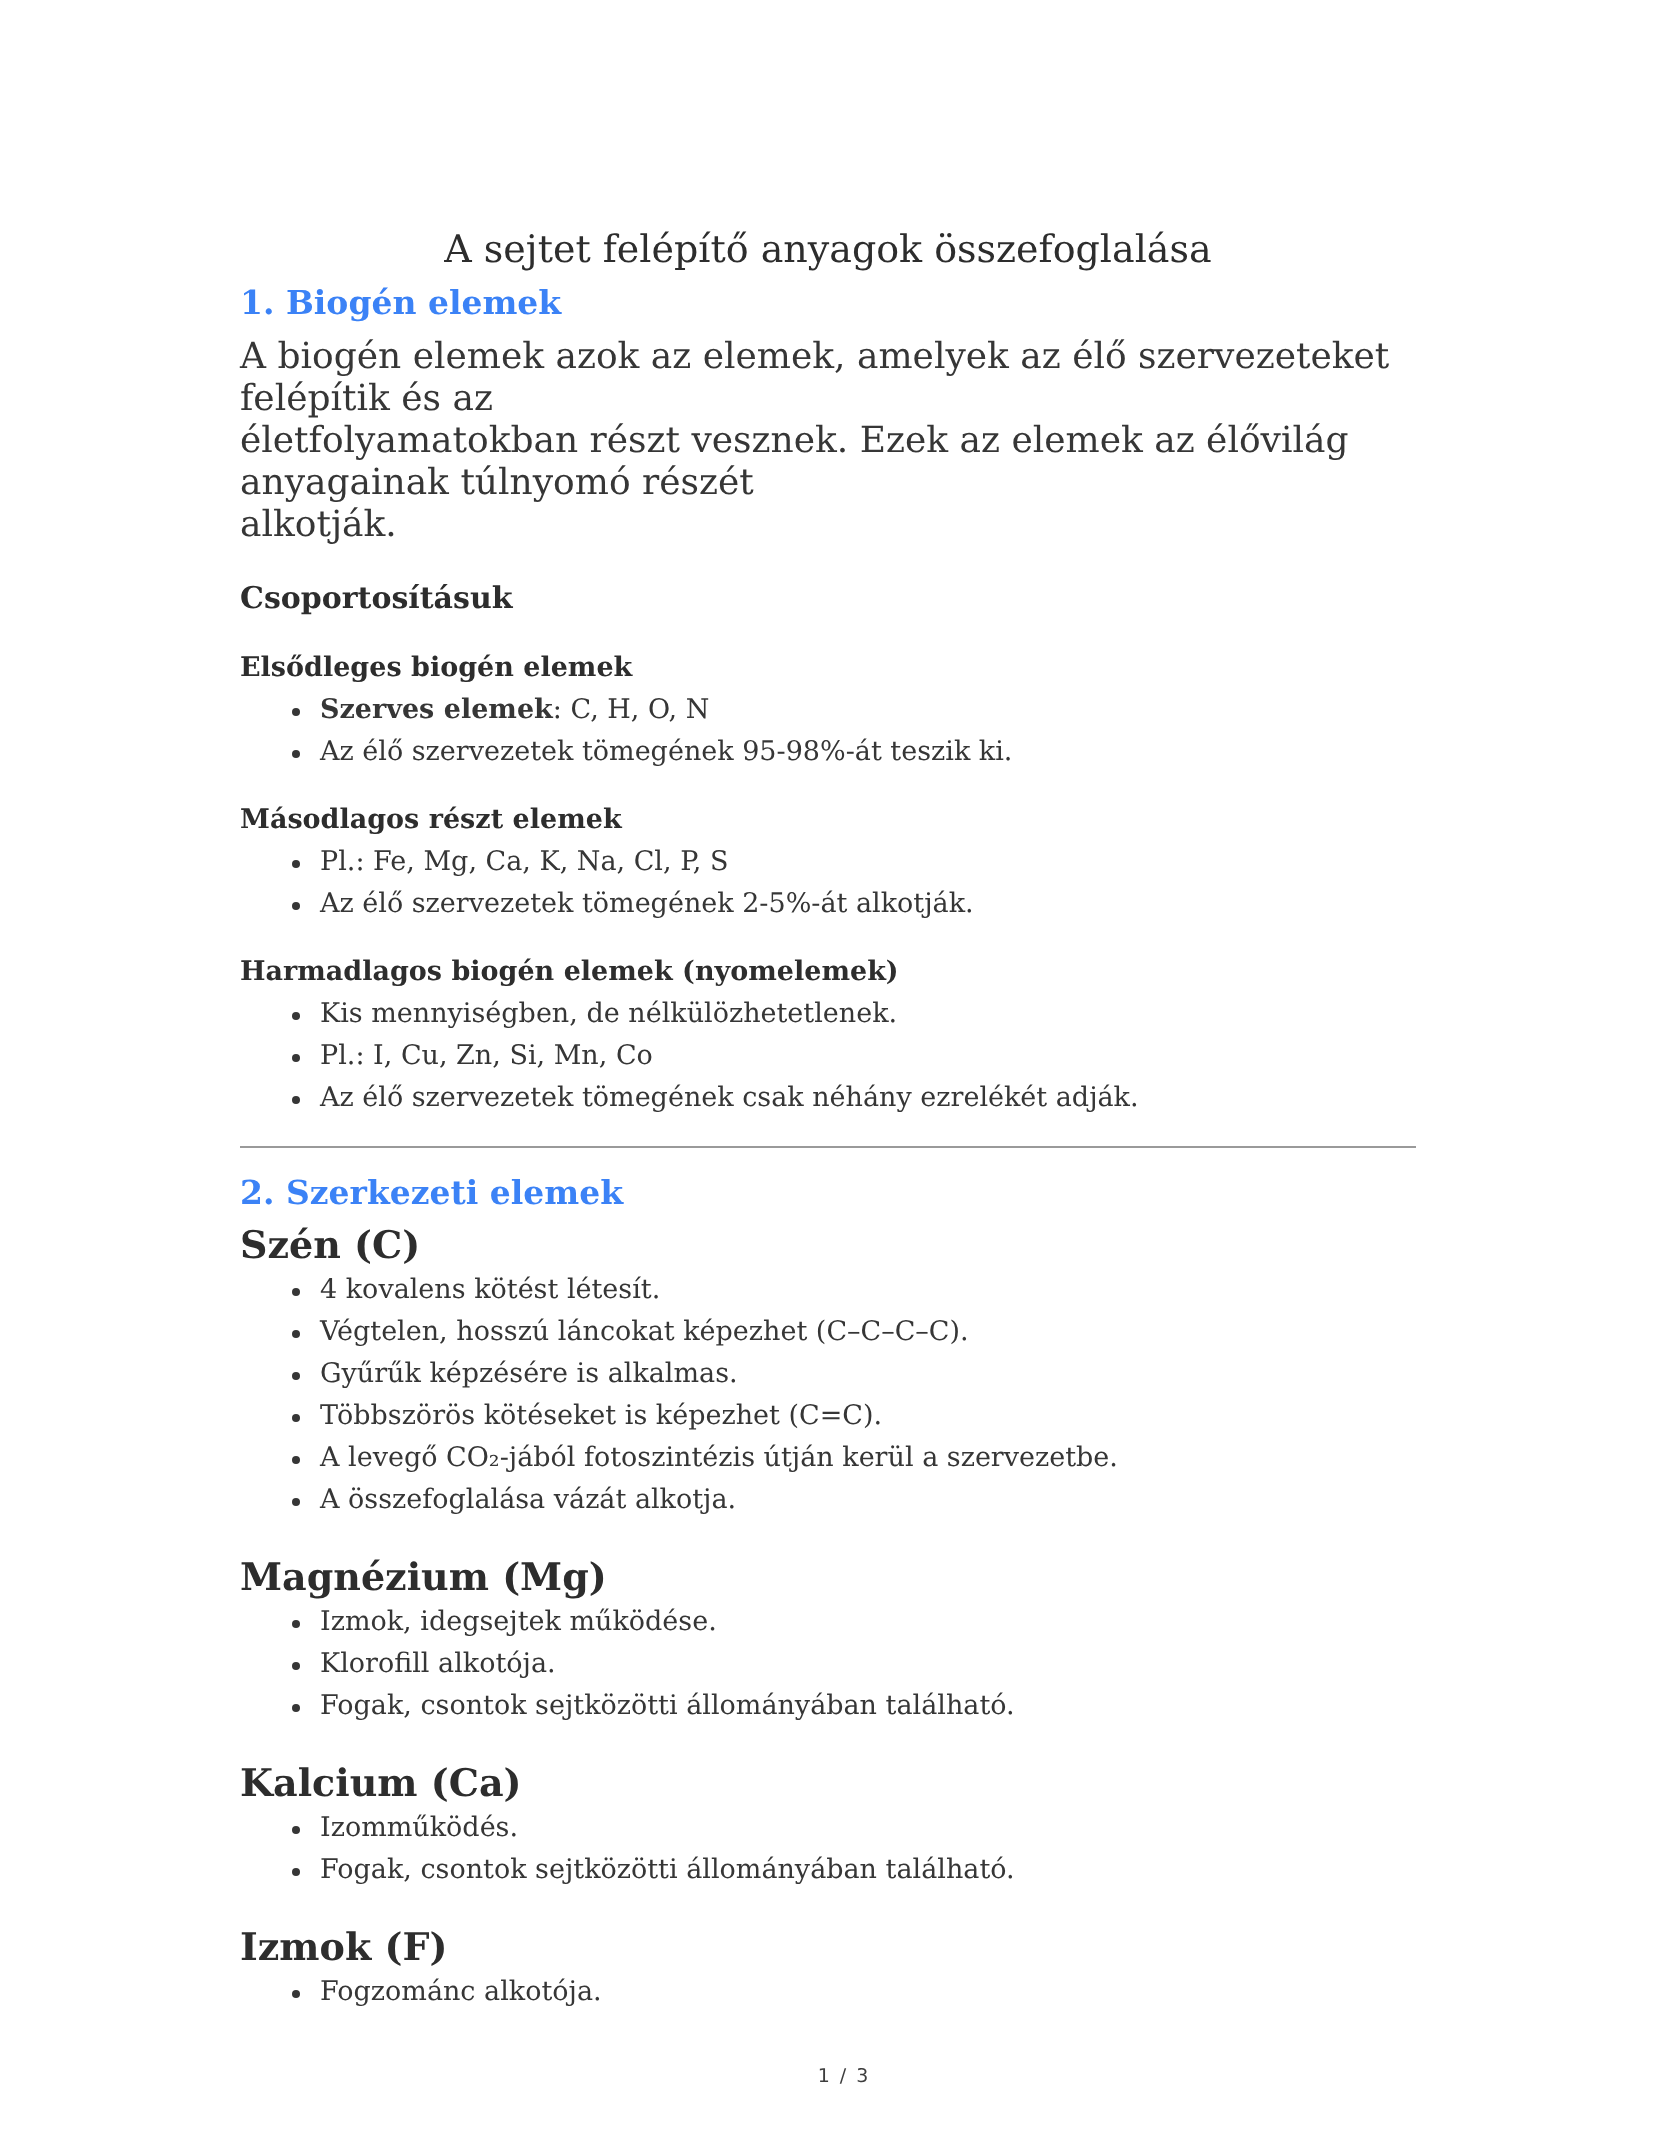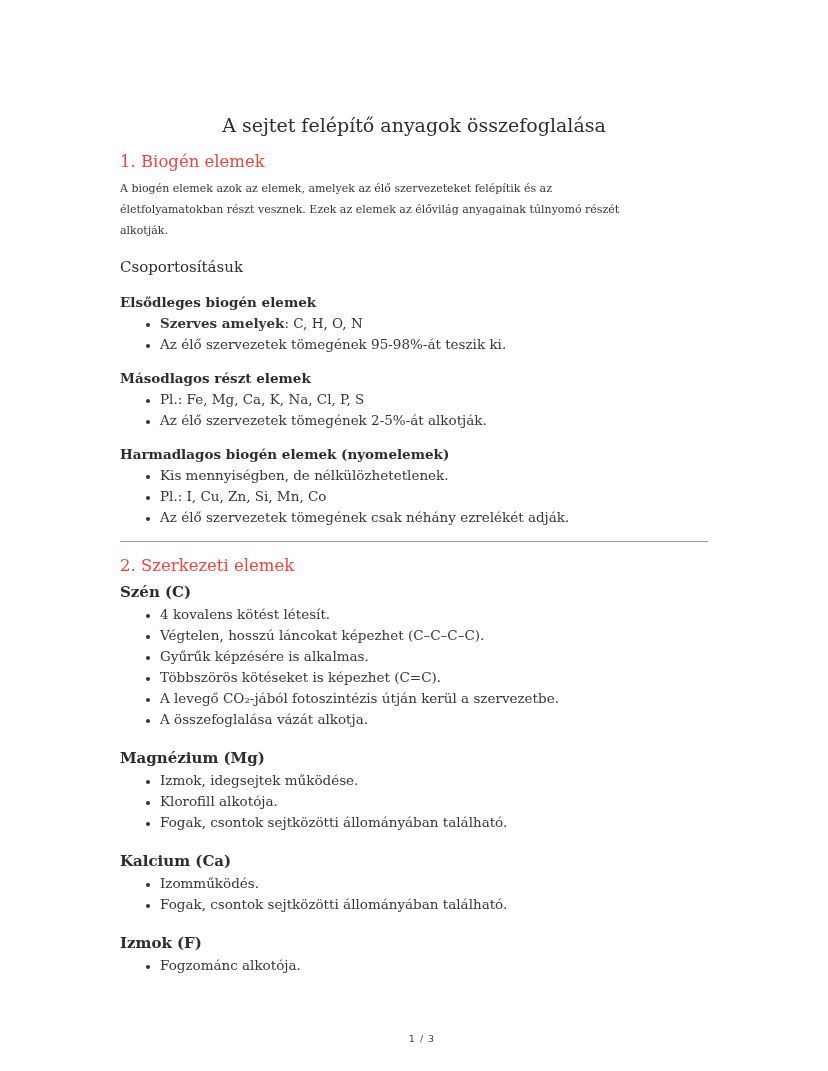--- a/index.html
+++ b/index.html
@@ -26,46 +26,46 @@
     font-size: 19px;
     line-height: 26px;
     font-weight: 400;
     text-align: center;
     color: #2d2d2d;
     margin: 0 0 2px 0;
   }
   h2.section-heading {
     font-size: 16.5px;
     line-height: 22px;
-    font-weight: 400;
-    color: #ef4444;
-    margin: 13px 0 5px 0;
+    font-weight: 700;
+    color: #3b82f6;
+    margin: 3px 0 5px 0;
   }
   p.intro {
-    font-size: 11px;
+    font-size: 18px;
     line-height: 21px;
     margin: 2px 0 0 0;
     color: #363636;
   }
   h3.subsection-heading {
     font-size: 15px;
     line-height: 20px;
-    font-weight: 400;
+    font-weight: 700;
     color: #2d2d2d;
     margin: 16px 0 16px 0;
   }
   .group { margin-top: 14px; }
   .group-title {
     font-weight: 700;
     color: #2d2d2d;
     margin: 0 0 2px 0;
     line-height: 18px;
   }
   .sec1 .group-title { font-size: 13.5px; }
-  .sec2 .group-title { font-size: 15px; line-height: 20px; }
+  .sec2 .group-title { font-size: 19px; line-height: 20px; }
   .sec2 .group { margin-top: 18px; }
   .sec2 .group:first-child { margin-top: 5px; }
   ul.bullets {
     margin: 2px 0 0 0;
     padding: 0 0 0 40px;
     list-style: disc;
   }
   ul.bullets li {
     font-size: 13.5px;
     line-height: 21px;
@@ -98,21 +98,21 @@
     <div class="doc-title">A sejtet felépítő anyagok összefoglalása</div>
 
     <section class="sec1">
       <h2 class="section-heading">1. Biogén elemek</h2>
       <p class="intro"><span>A biogén elemek azok az elemek, amelyek az élő szervezeteket felépítik és az</span><br><span>életfolyamatokban részt vesznek. Ezek az elemek az élővilág anyagainak túlnyomó részét</span><br><span>alkotják.</span></p>
       <h3 class="subsection-heading">Csoportosításuk</h3>
       <div class="groups">
           <div class="group">
             <h4 class="group-title">Elsődleges biogén elemek</h4>
             <ul class="bullets">
-              <li><b>Szerves amelyek</b><span>: C, H, O, N</span></li>
+              <li><b>Szerves elemek</b><span>: C, H, O, N</span></li>
               <li><span>Az élő szervezetek tömegének 95-98%-át teszik ki.</span></li>
             </ul>
           </div>
           <div class="group">
             <h4 class="group-title">Másodlagos részt elemek</h4>
             <ul class="bullets">
               <li><span>Pl.: Fe, Mg, Ca, K, Na, Cl, P, S</span></li>
               <li><span>Az élő szervezetek tömegének 2-5%-át alkotják.</span></li>
             </ul>
           </div>

